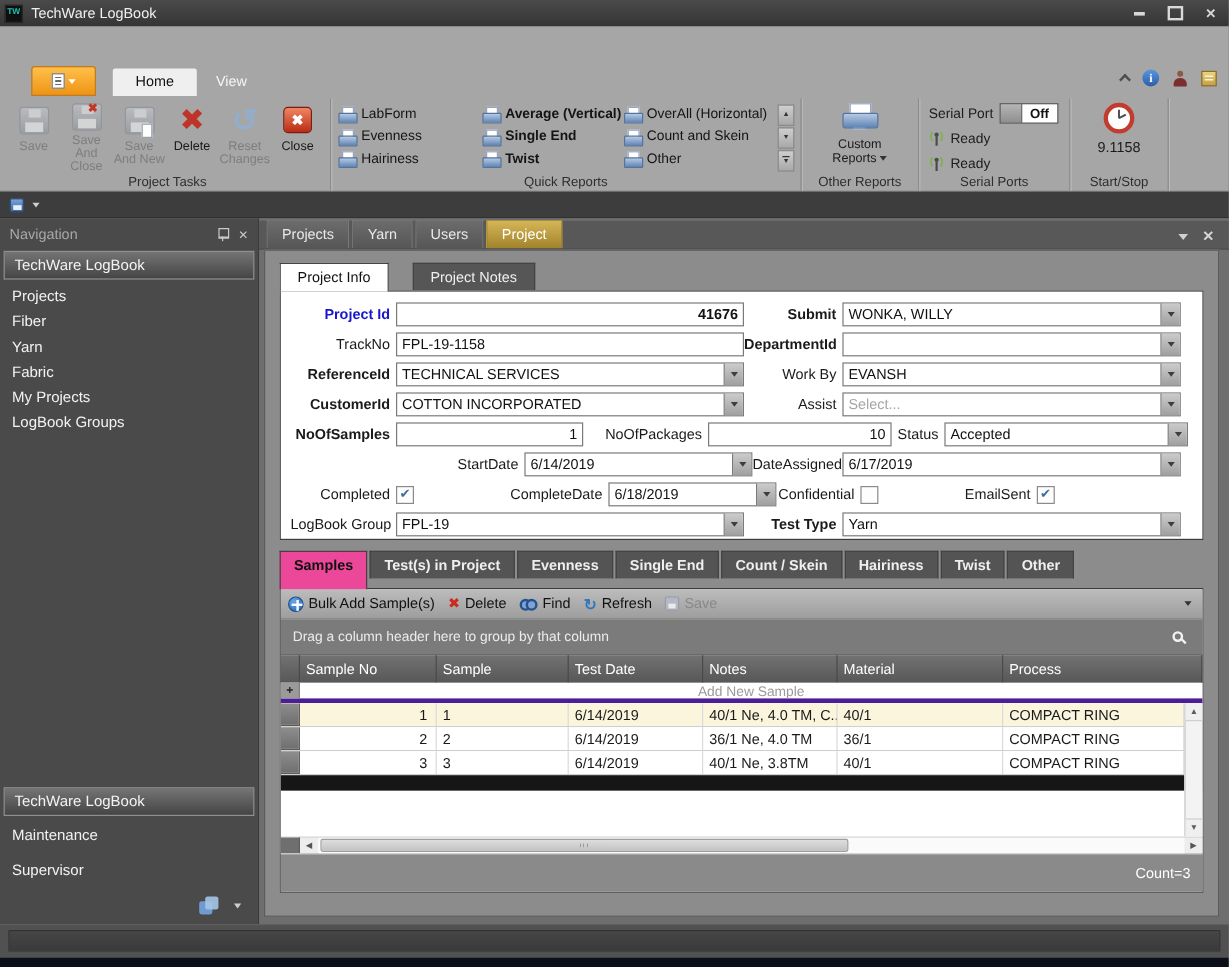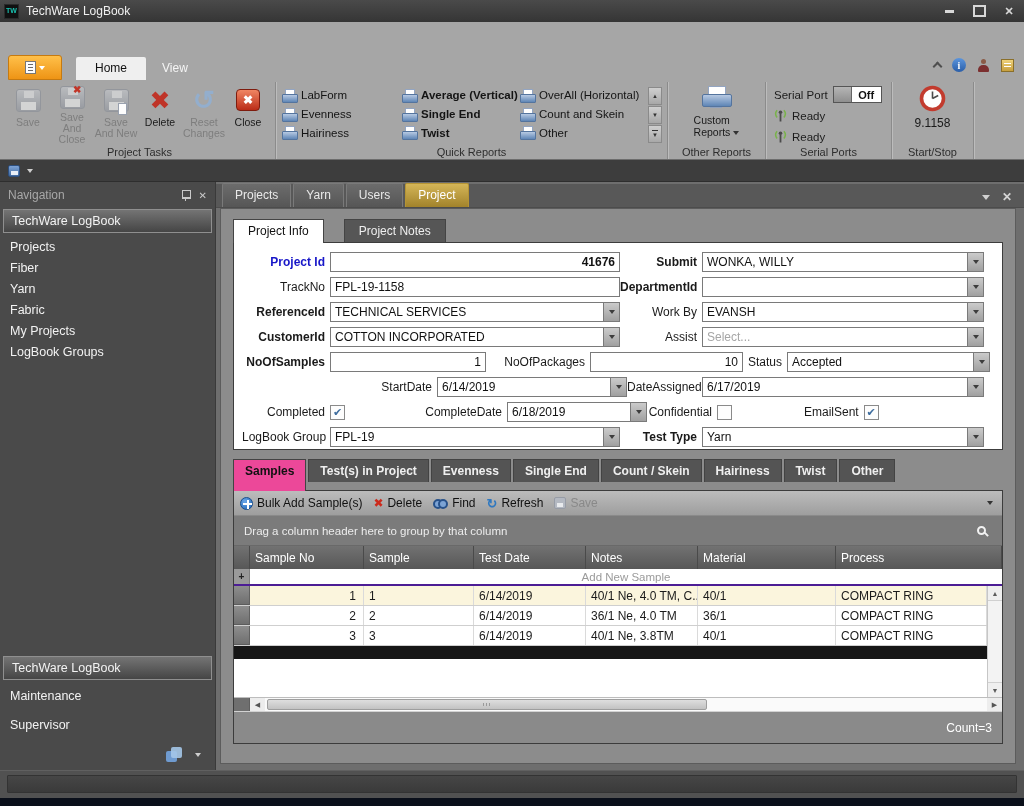--- a/index.html
+++ b/index.html
@@ -13,21 +13,21 @@
   .app-logo::before { content:"TW"; position:absolute; left:1px; top:2px; font-size:7px; font-weight:bold; color:#19c3b1; }
   .title-text { font-size:12px; color:#f0f0f0; }
   .win-controls { margin-left:auto; display:flex; height:100%; }
   .win-btn { width:30px; display:flex; align-items:center; justify-content:center; color:#d8d8d8; cursor:default; }
   .wb-min::before { content:""; width:9px; height:3px; background:#d8d8d8; }
   .wb-max::before { content:""; width:9px; height:8px; border:2px solid #d8d8d8; }
   .wb-close::before { content:"✕"; font-size:11px; font-weight:bold; }
 
   
   .ribbon { position:absolute; top:22px; left:0; right:0; height:138px; background:#a6a6a6; border-bottom:1px solid #6d6d6d; }
-  .ribbon-tabrow { position:absolute; top:32px; left:0; right:0; height:26px; display:flex; align-items:flex-end; padding-left:8px; }
+  .ribbon-tabrow { position:absolute; top:32px; left:0; right:0; height:26px; display:flex; align-items:flex-end; padding-left:26px; }
   .app-btn { width:54px; height:25px; margin-right:14px; border-radius:3px 3px 0 0;
     background:linear-gradient(#ffc04a,#ee9415); border:1px solid #c67a10; display:flex; align-items:center; justify-content:center; gap:3px; }
   .list-ic { width:11px; height:13px; background:#fdfdfd; border:1px solid #777; position:relative; }
   .list-ic::before { content:""; position:absolute; left:2px; right:2px; top:2px; height:8px;
     background:repeating-linear-gradient(#6a6a6a 0 1px,transparent 1px 3px); }
   .caret-w::before { content:""; display:block; border-left:3px solid transparent; border-right:3px solid transparent; border-top:4px solid #fff; }
   .rtab { padding:4px 16px 5px; color:#f5f5f5; font-size:12px; }
   .rtab.active { background:#efefef; color:#111; border-radius:2px 2px 0 0; padding:4px 19px 5px; }
   .ribbon-right { position:absolute; top:36px; right:10px; display:flex; align-items:center; gap:11px; }
   .chev-up { width:7px; height:7px; border-top:2px solid #4e4e4e; border-right:2px solid #4e4e4e; transform:rotate(-45deg); margin-top:3px; }
@@ -73,21 +73,21 @@
   .qr-scroll { width:16px; margin-left:4px; display:flex; flex-direction:column; gap:1px; padding-top:2px; }
   .sc-btn { width:14px; height:18px; background:linear-gradient(#cfcfcf,#a8a8a8); border:1px solid #8a8a8a; display:flex; align-items:center; justify-content:center; color:#333; font-size:6px; }
   .sc-up::before { content:"▲"; } .sc-dn::before { content:"▼"; } .sc-dd::before { content:"▼"; border-top:1px solid #333; padding-top:1px; }
 
   
   .g-or { width:98px; display:flex; flex-direction:column; align-items:center; padding:4px 0 16px; }
   .pr-lg { width:28px; height:24px; position:relative; }
   .pr-lg::before { content:""; position:absolute; left:6px; top:0; width:16px; height:8px; background:#fff; border:1px solid #93a5c2; }
   .pr-lg::after { content:""; position:absolute; left:0; top:8px; width:28px; height:11px; background:linear-gradient(#b7c9e2,#5f86b6); border:1px solid #54749e; border-radius:2px; }
   .pr-tray { position:absolute; left:8px; top:17px; width:12px; height:5px; background:#f2f5f9; border:1px solid #8fa0bc; }
-  .or-txt { font-size:10.5px; line-height:12px; margin-top:4px; color:#1a1a1a; }
+  .or-txt { font-size:10.5px; line-height:12px; text-align:center; margin-top:4px; color:#1a1a1a; }
   .caret-dk { display:inline-block; vertical-align:middle; margin-left:3px; border-left:3px solid transparent; border-right:3px solid transparent; border-top:4px solid #333; }
 
   
   .g-sp { width:126px; padding:3px 4px 16px 8px; }
   .sp-row { display:flex; align-items:center; height:19px; margin-bottom:2px; }
   .sp-lbl { font-size:11.5px; color:#1c1c1c; }
   .toggle { display:flex; margin-left:5px; border:1px solid #555; }
   .tg-l { width:18px; height:15px; background:linear-gradient(#b5b5b5,#8f8f8f); border-right:1px solid #666; }
   .tg-r { width:29px; height:15px; background:#fff; font-size:11px; font-weight:bold; color:#111; display:flex; align-items:center; justify-content:center; }
   .ant { width:13px; height:13px; flex:none; margin-right:5px; }
@@ -181,21 +181,21 @@
 
   .groupbar { height:30px; flex:none; background:#7b7b7b; border-bottom:1px solid #696969; display:flex; align-items:center; padding:0 10px; color:#ececec; font-size:11.5px; }
   .ic-search { width:9px; height:9px; border:2px solid #f2f2f2; border-radius:50%; position:relative; margin-left:auto; margin-right:6px; }
   .ic-search::after { content:""; position:absolute; width:6px; height:2px; background:#f2f2f2; right:-5px; bottom:-2px; transform:rotate(45deg); }
 
   .ghead { height:23px; flex:none; display:flex; background:linear-gradient(#727272,#575757); color:#fff; font-size:12px; }
   .gh-ind { width:16px; border-right:1px solid #4a4a4a; }
   .gh-cell { display:flex; align-items:center; padding-left:5px; border-right:1px solid #4a4a4a; }
   .c1 { width:114px; } .c2 { width:110px; } .c3 { width:112px; } .c4 { width:112px; } .c5 { width:138px; } .c6 { flex:1; }
 
-  .addrow { height:17px; flex:none; display:flex; background:#fff; border-bottom:2px solid #4c1d95; }
+  .addrow { height:17px; flex:none; display:flex; background:#fff; border-bottom:4px solid #4c1d95; }
   .ar-ind { width:16px; background:#9a9a9a; border-right:1px solid #7f7f7f; display:flex; align-items:center; justify-content:center; color:#222; font-size:10px; font-weight:bold; }
   .ar-ind::before { content:"+"; }
   .ar-txt { flex:1; text-align:center; color:#9b9b9b; font-size:11.5px; line-height:16px; }
 
   .grid-body { flex:1; position:relative; background:#fff; display:flex; flex-direction:column; overflow:hidden; }
   .grow { height:20px; flex:none; display:flex; background:#fff; border-bottom:1px solid #cfcfcf; margin-right:15px; font-size:12px; }
   .grow.sel { background:#fbf5dd; }
   .g-ind { width:16px; flex:none; background:linear-gradient(#8e8e8e,#6f6f6f); border-right:1px solid #606060; border-bottom:1px solid #5c5c5c; }
   .g-cell { display:flex; align-items:center; padding:0 5px; border-right:1px solid #dadada; color:#1a1a1a; white-space:nowrap; overflow:hidden; }
   .g-cell.num { justify-content:flex-end; padding-right:7px; }

